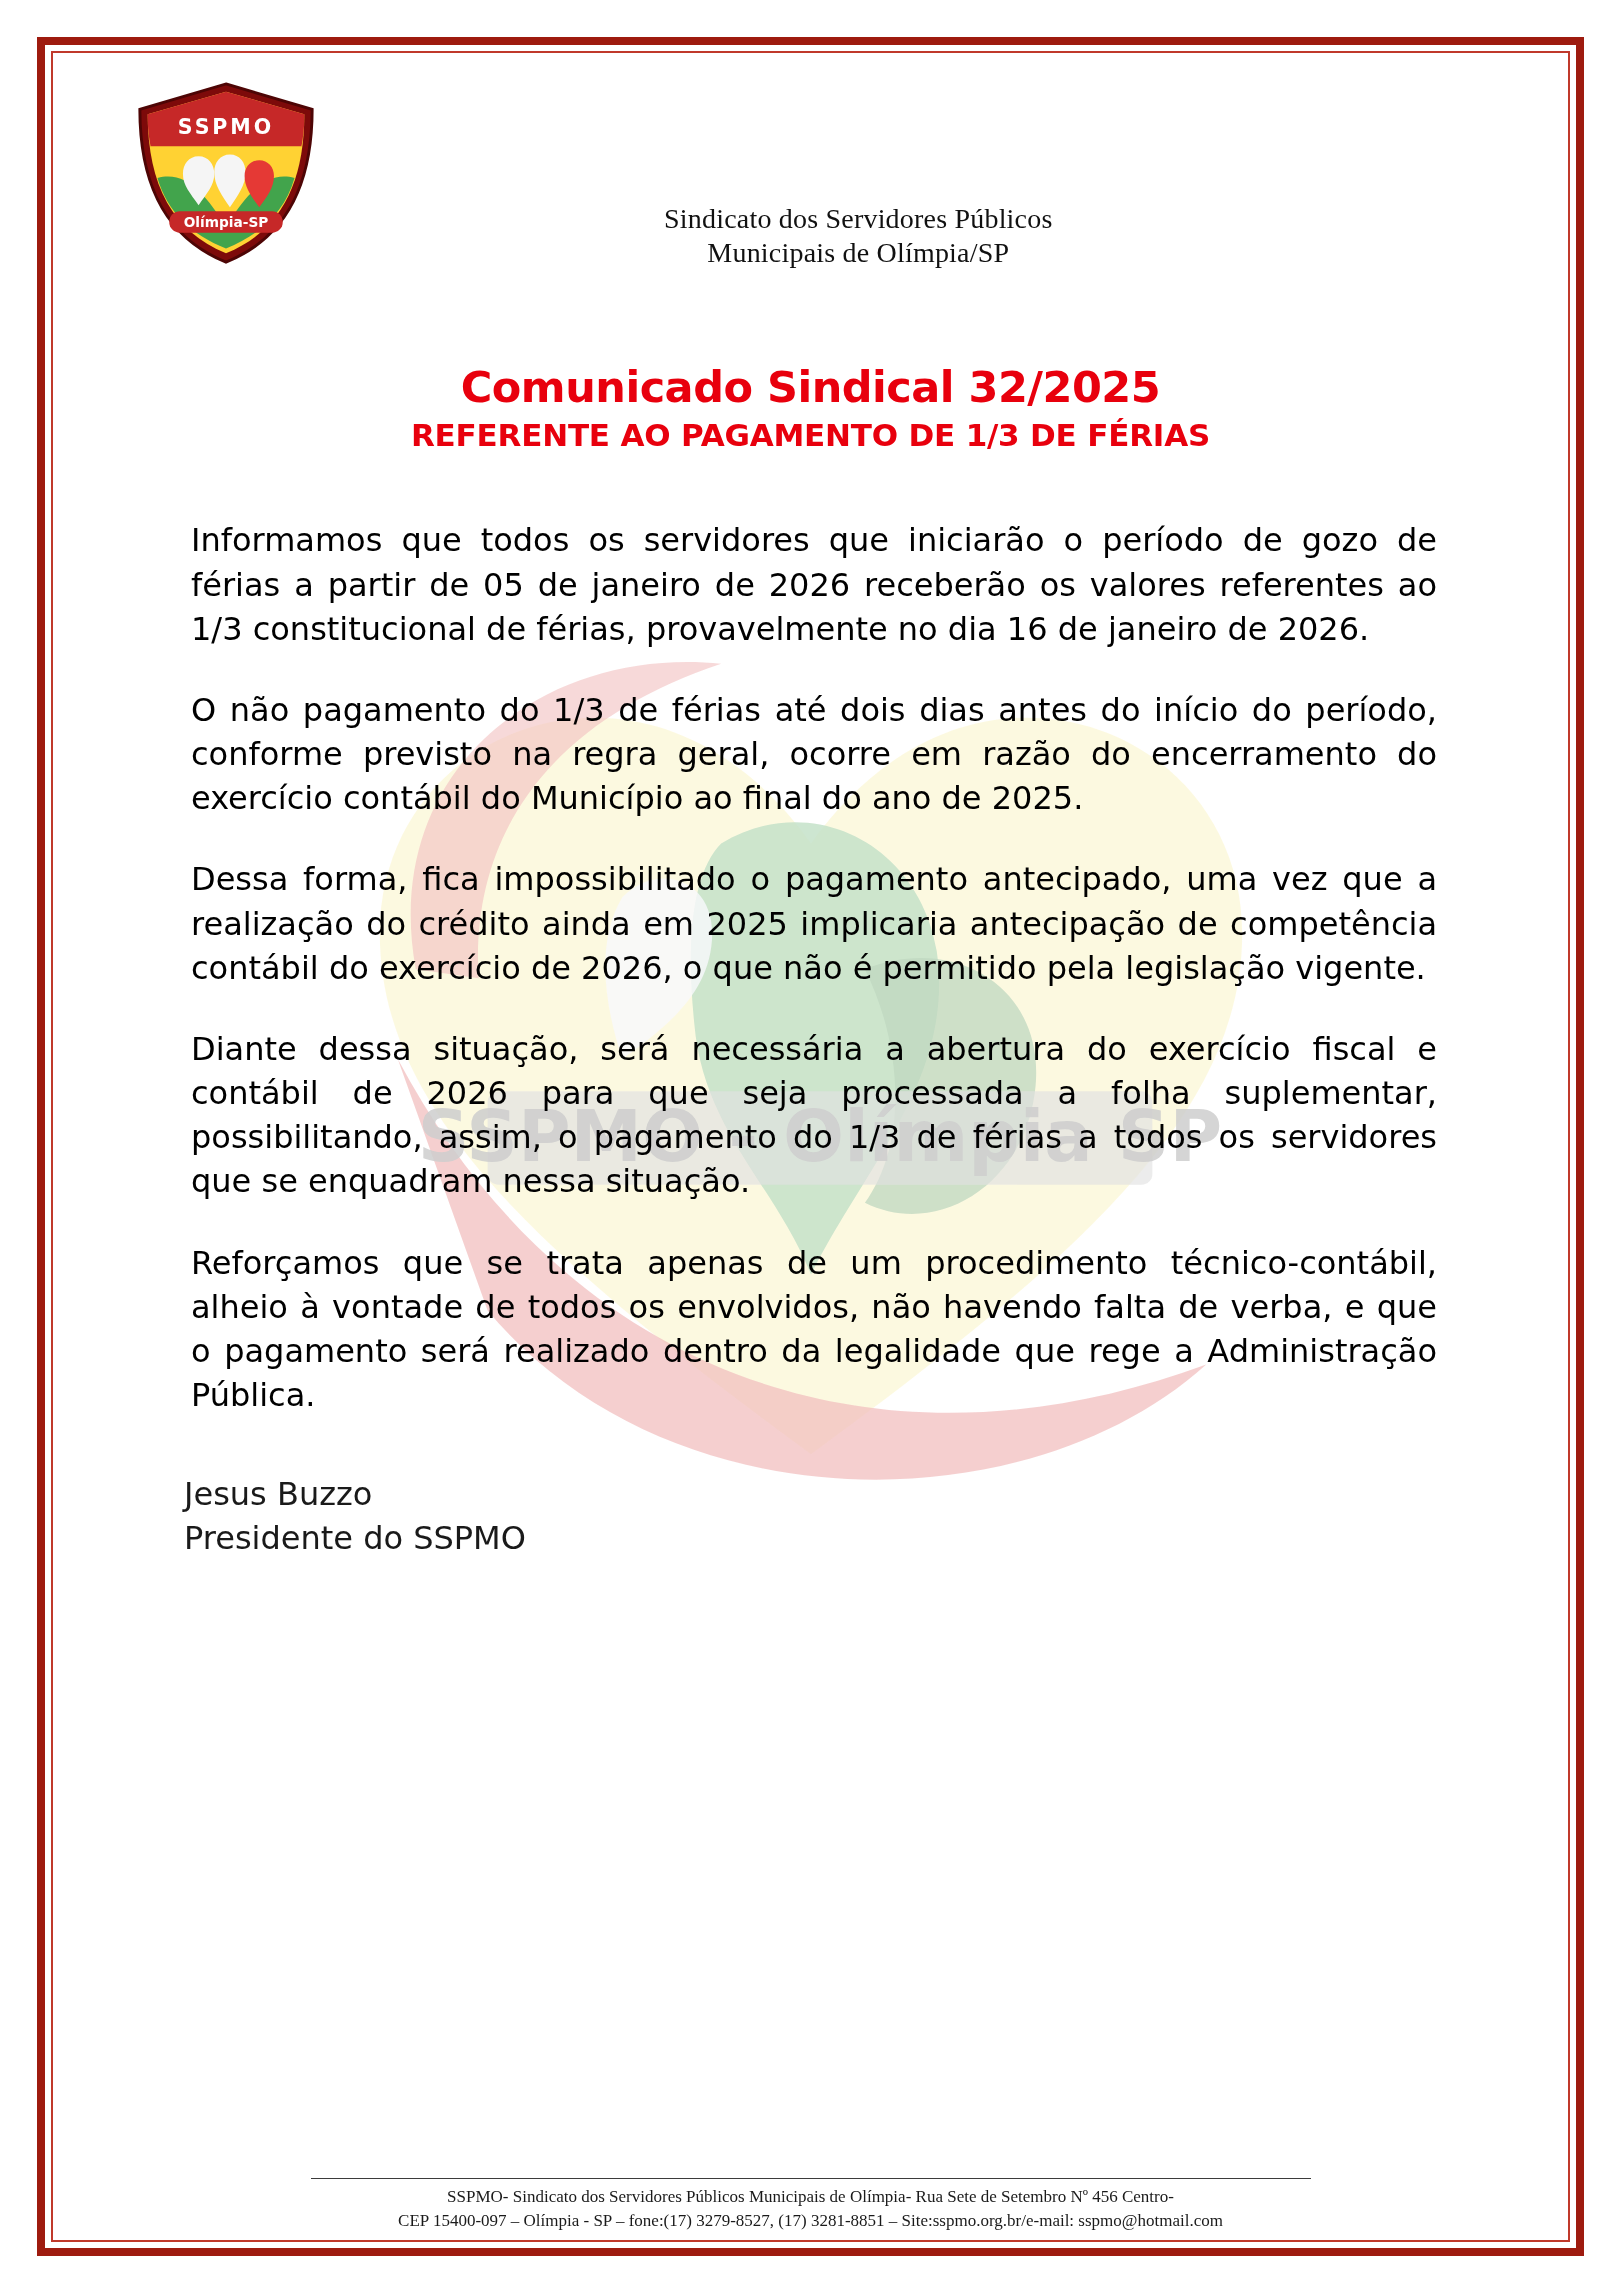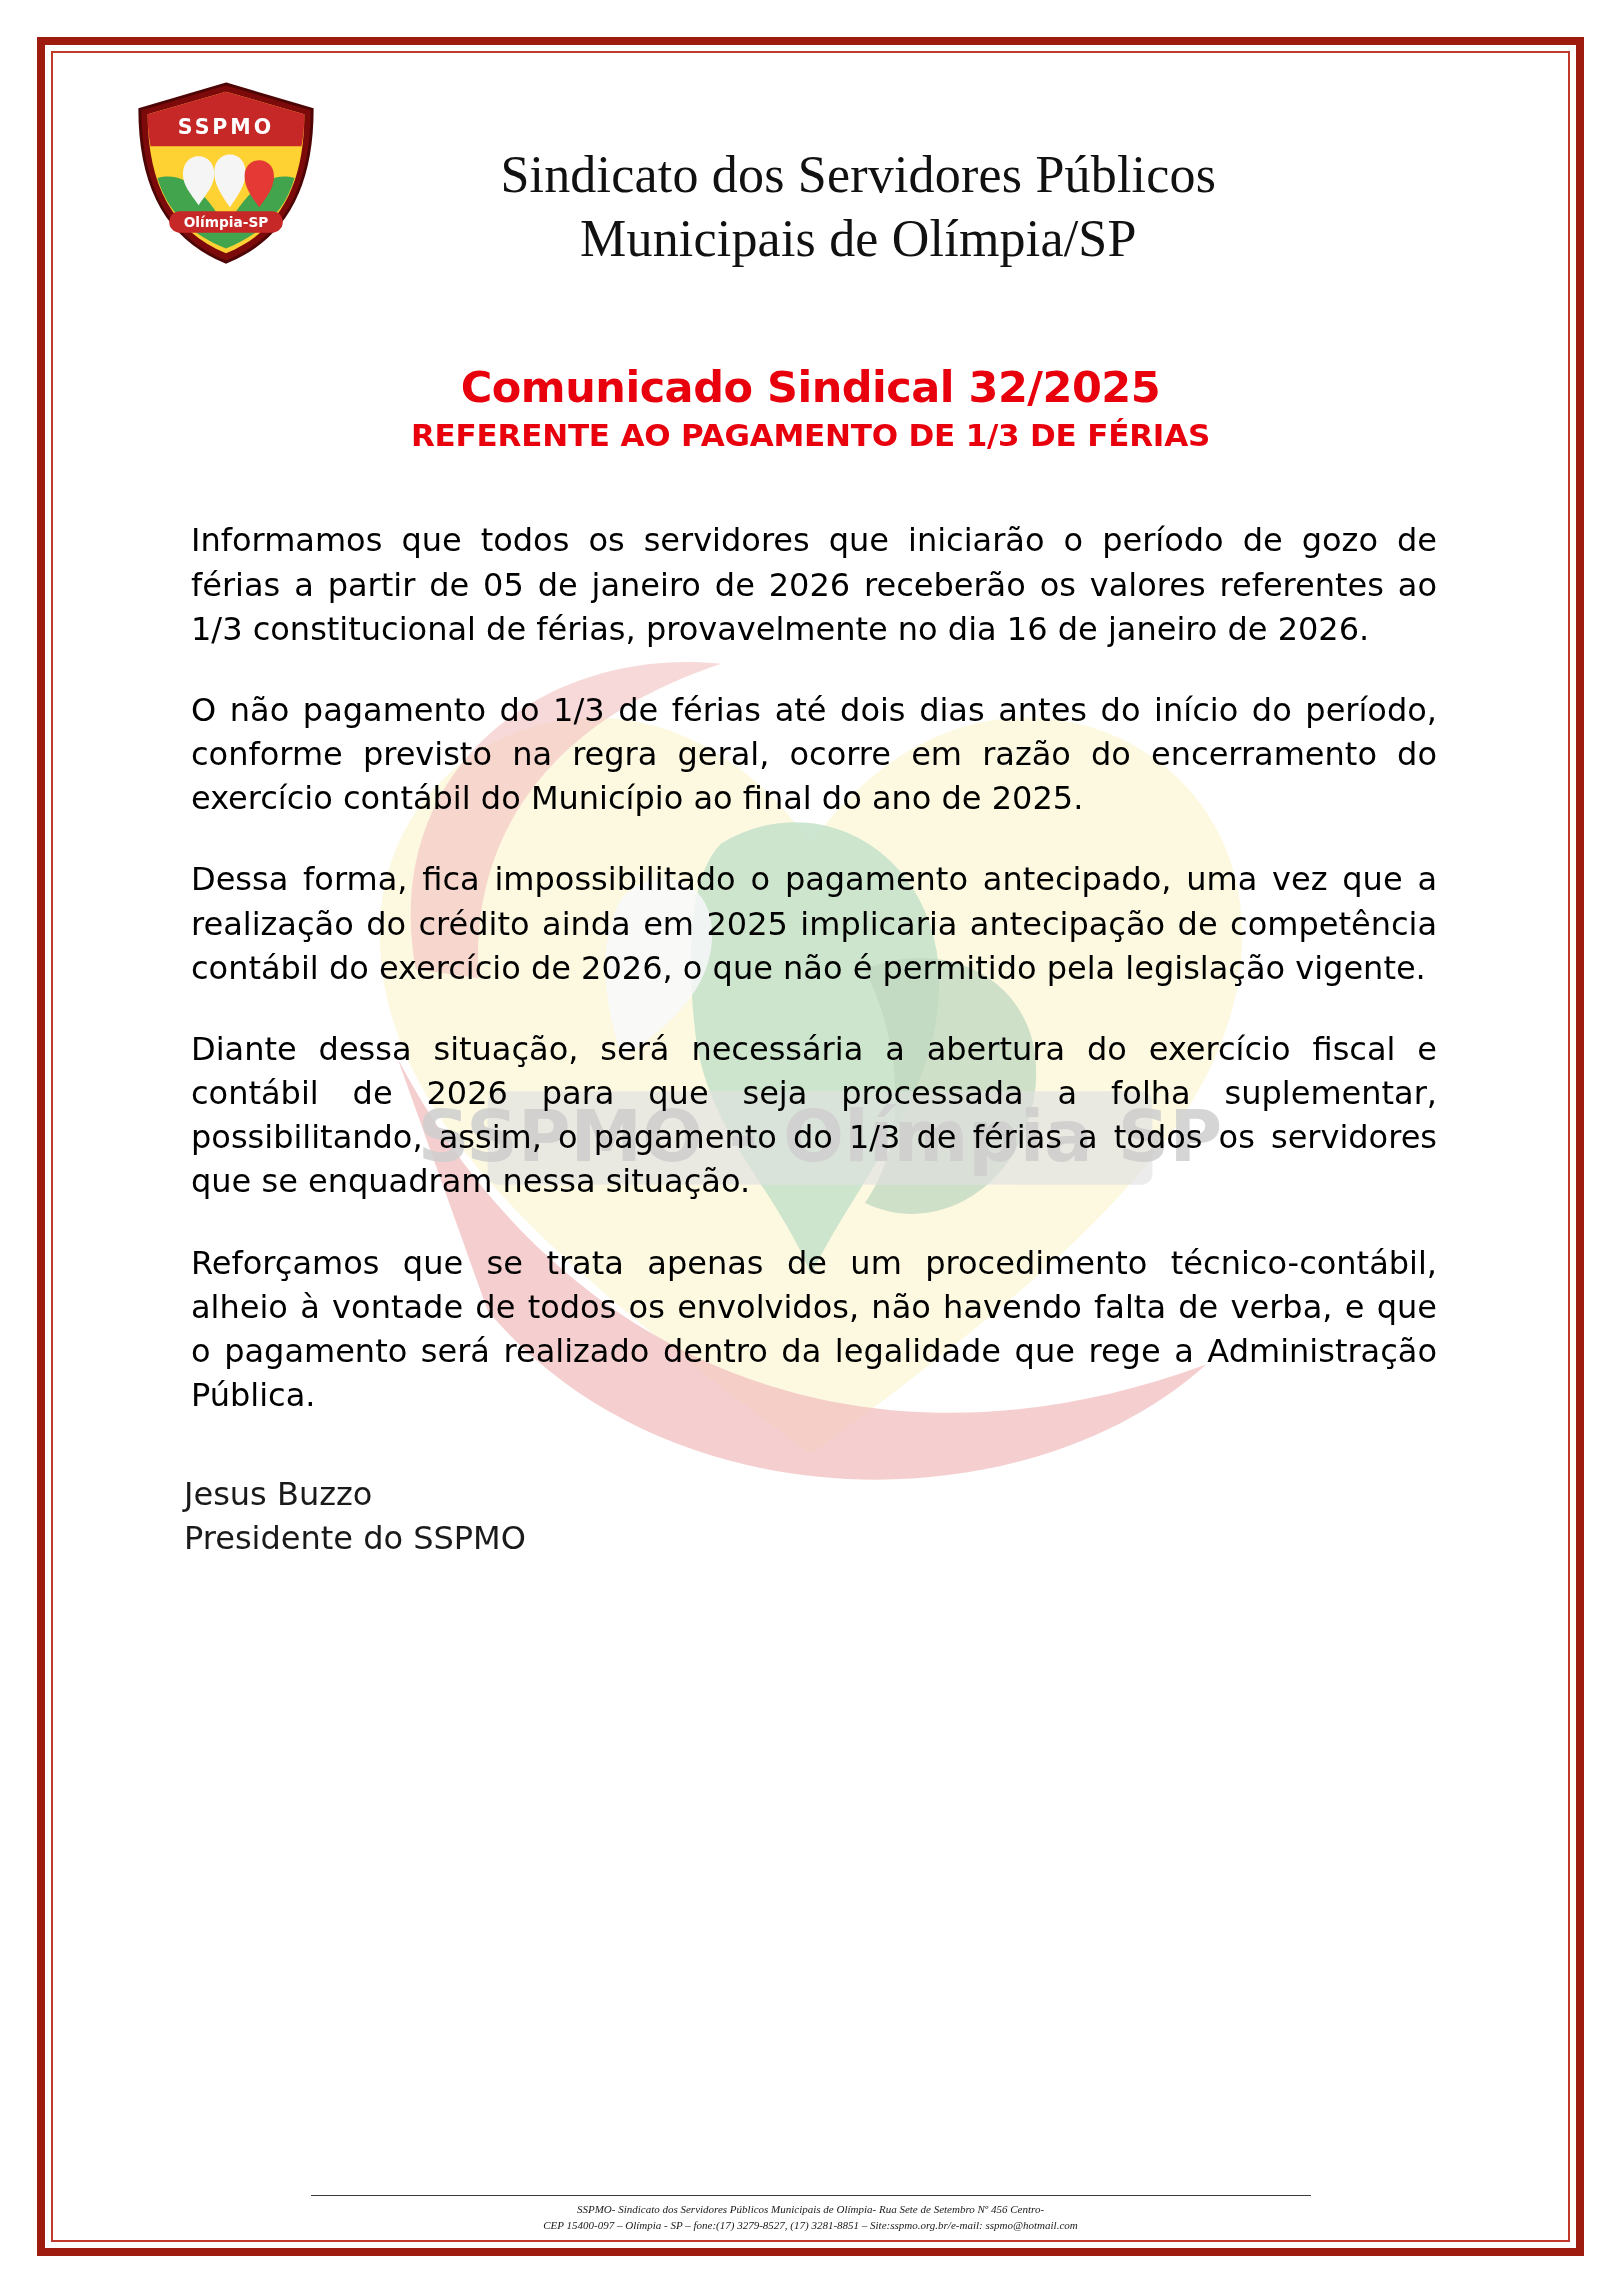--- a/index.html
+++ b/index.html
@@ -78,21 +78,21 @@
   .logo {
     width: 196px;
     flex: 0 0 196px;
     margin-left: 17.6px;
     margin-top: 2px;
   }
   .header-titles {
     flex: 1;
     text-align: center;
     font-family: "Liberation Serif", serif;
-    font-size: 52px;
+    font-size: 28px;
     line-height: 1.22;
     color: #111111;
     padding-top: 21.6px;
     padding-right: 118px;
     letter-spacing: 0.2px;
   }
 
   
   .title-block {
     text-align: center;
@@ -148,23 +148,22 @@
     text-align: center;
     font-family: "Liberation Serif", serif;
     color: #1a1a1a;
   }
   .footer-rule {
     width: 1000px;
     margin: 0 auto 5.9px auto;
     border-top: 1px solid #3b3b3b;
   }
   .footer-line {
-    font-size: 11px;
+    font-size: 17px;
     line-height: 1.45;
-    font-style: italic;
   }
 </style>
 </head>
 <body>
 
 <div class="page">
 
   <div class="watermark">
     <svg viewBox="0 0 600 600" width="1078" height="1078" xmlns="http://www.w3.org/2000/svg">
 

